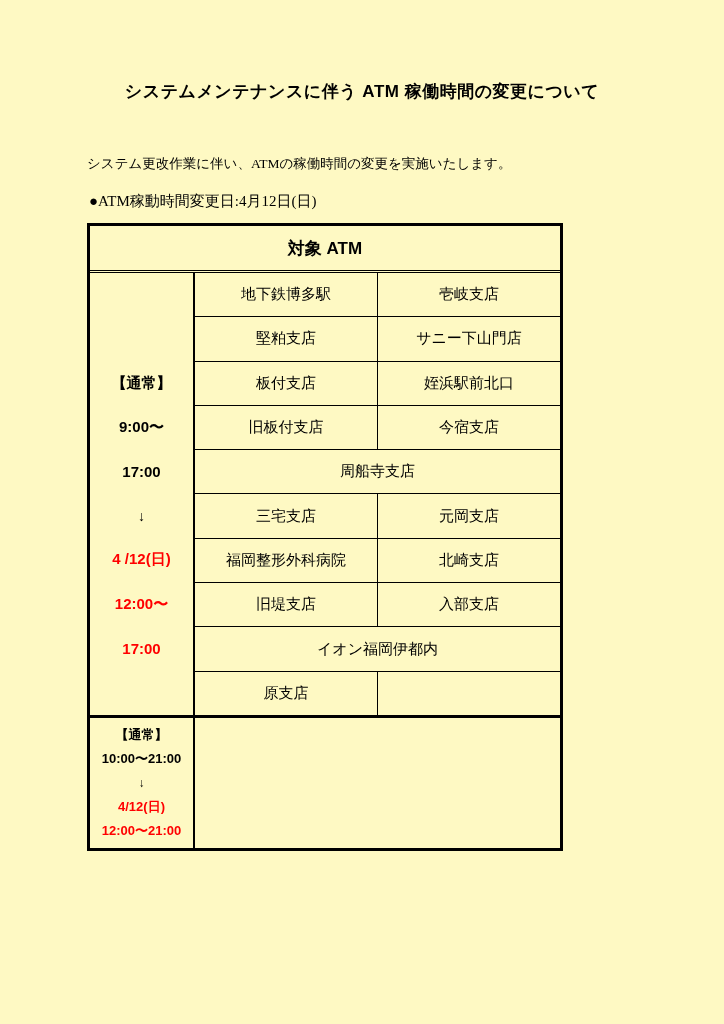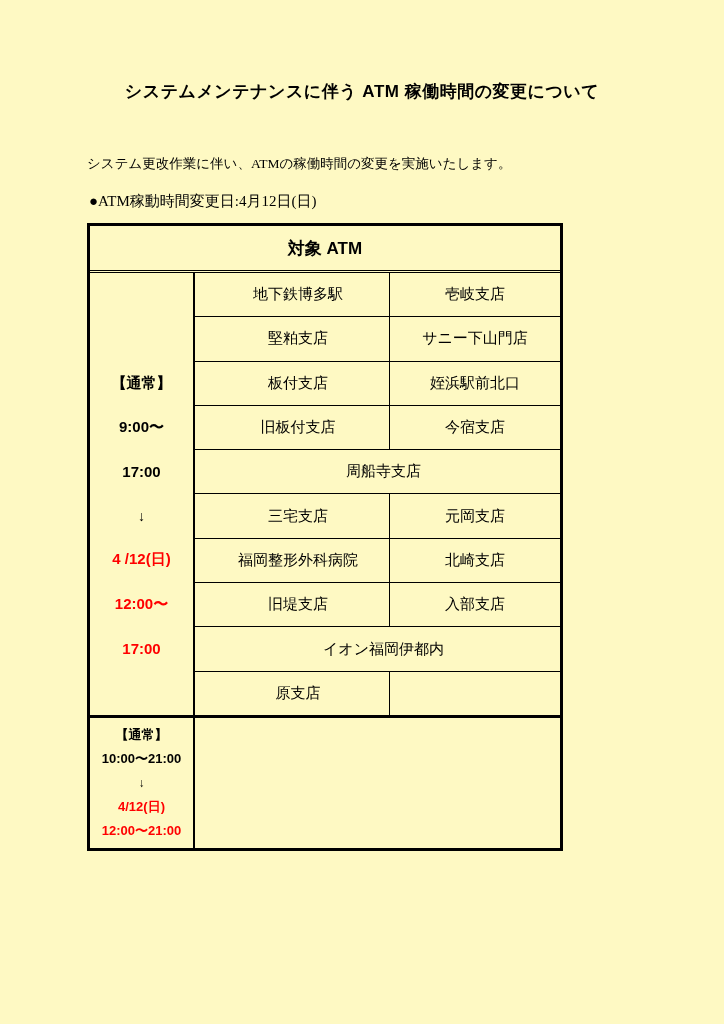--- a/index.html
+++ b/index.html
@@ -72,21 +72,21 @@
   }
   .col-left .sched-line {
     height: 44.2px;
     display: flex;
     align-items: center;
     justify-content: center;
   }
   .col-left .arrow { font-weight: normal; font-size: 14px; }
 
   .col-branches { flex: 1; display: flex; flex-direction: column; }
-  .branch-row { flex: 1; display: flex; border-bottom: 1px solid #000000; padding-left: 12px; }
+  .branch-row { flex: 1; display: flex; border-bottom: 1px solid #000000; }
   .branch-row:last-child { border-bottom: none; }
   .branch-cell {
     display: flex;
     align-items: center;
     justify-content: center;
     font-size: 15px;
   }
   .branch-cell.c1 { width: 183px; border-right: 1px solid #000000; box-sizing: border-box; }
   .branch-cell.c2 { flex: 1; }
 

